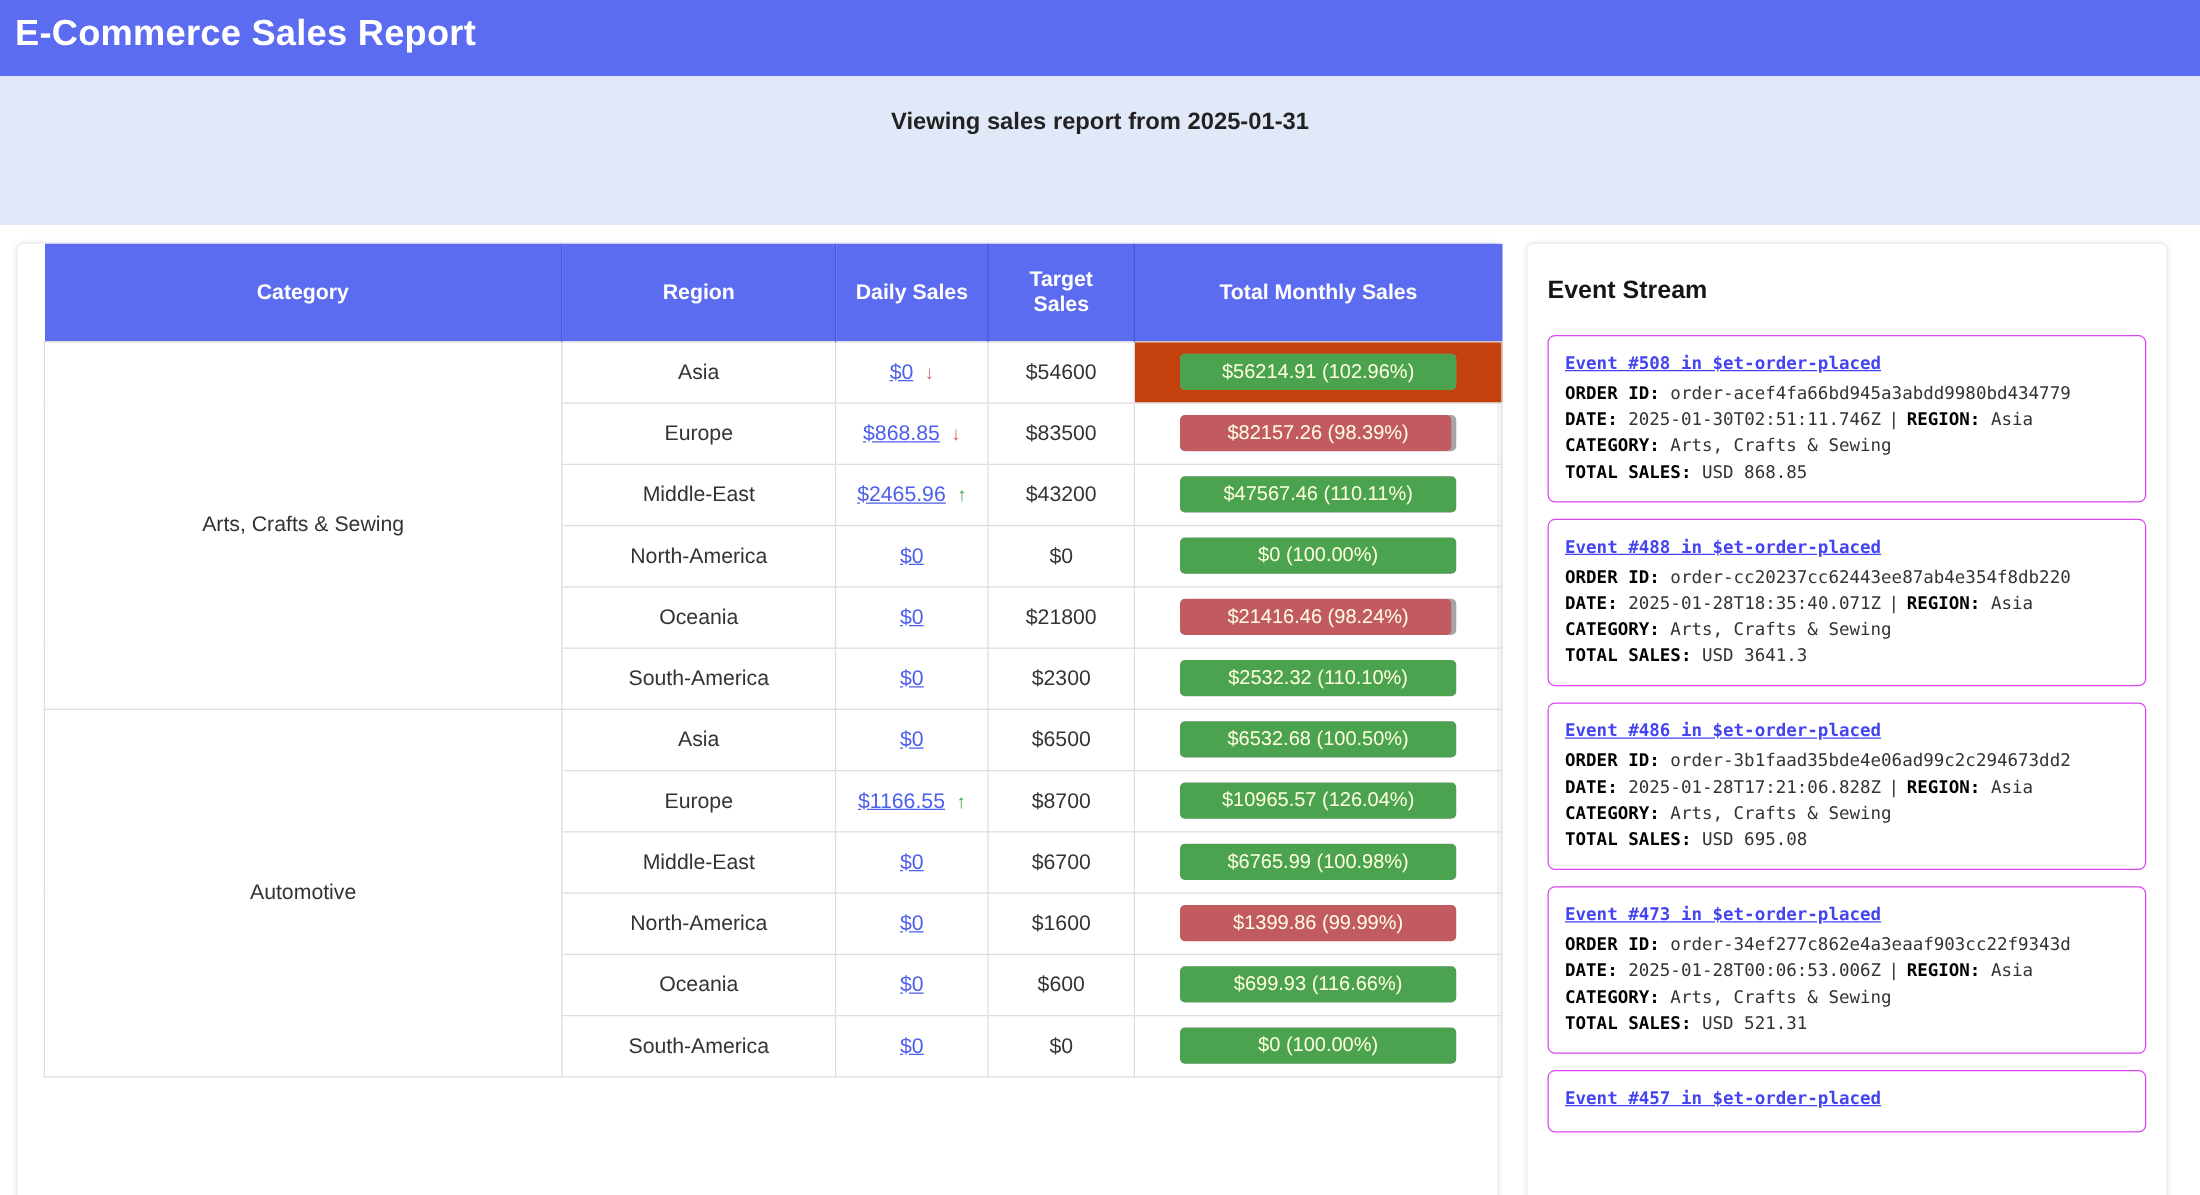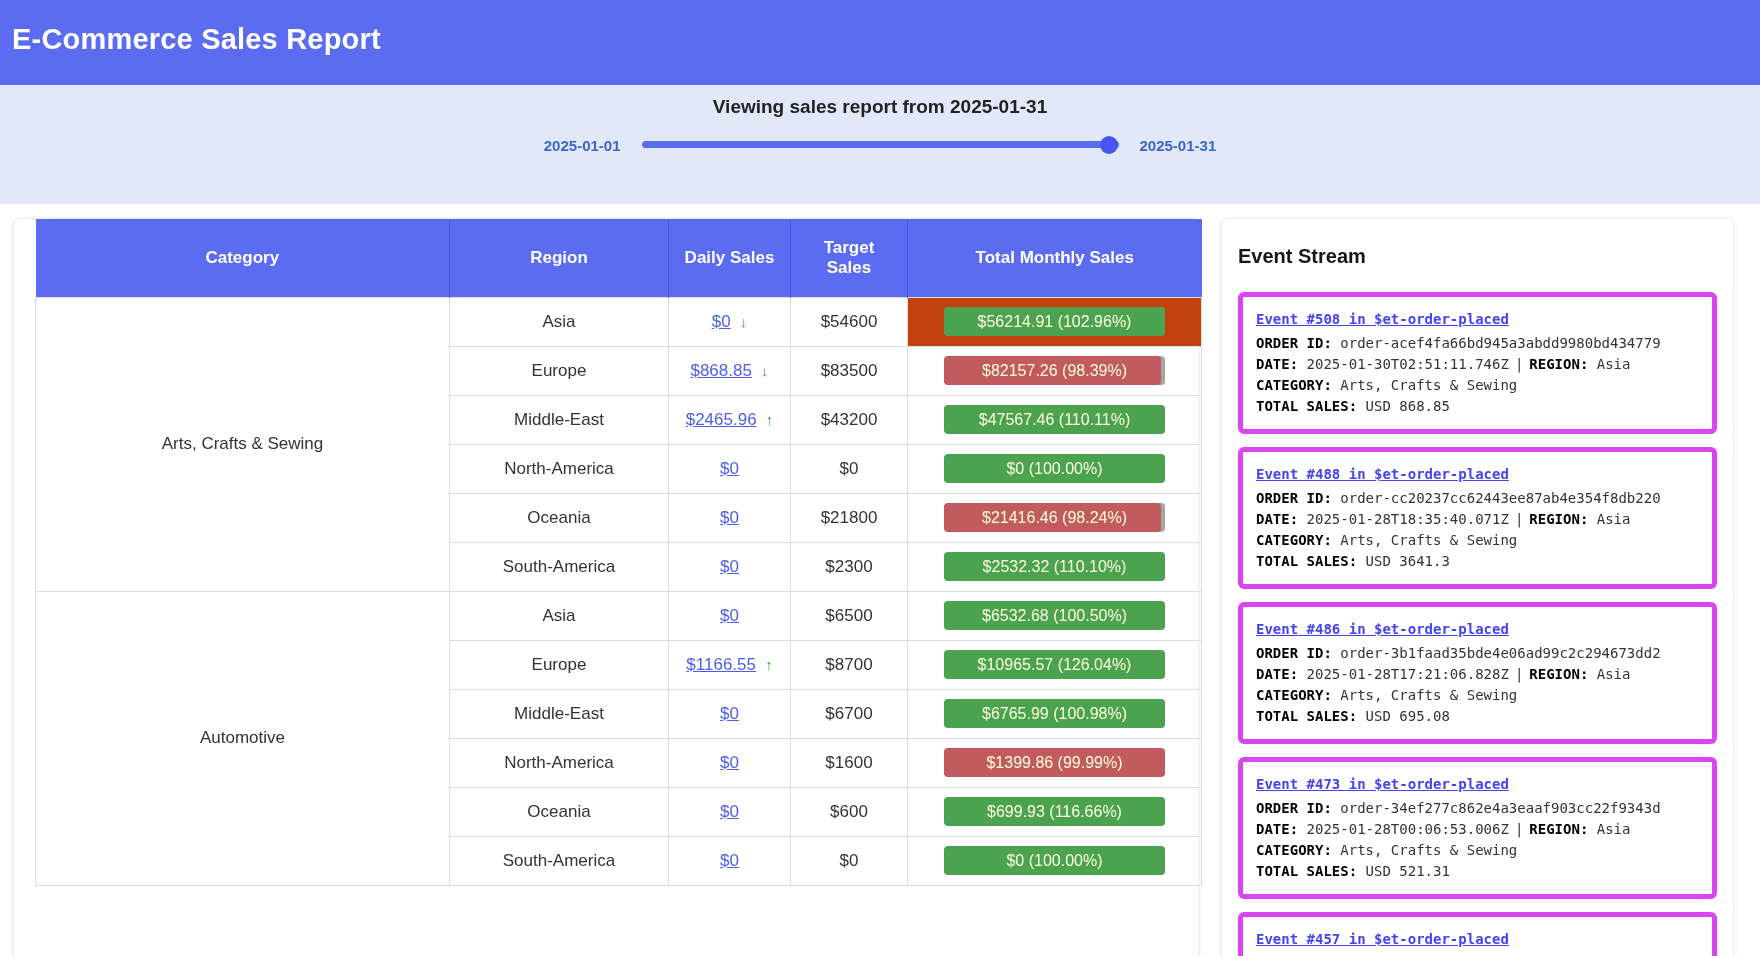--- a/index.html
+++ b/index.html
@@ -4,26 +4,26 @@
 <style>
   * { box-sizing: border-box; }
   html,body { margin:0; padding:0; }
   body {
     width:1760px; height:956px; overflow:hidden;
     font-family:"Liberation Sans", sans-serif;
     background:#ffffff; color:#333;
   }
 
   
-  .topbar { height:85px; background:#5b6cf0; display:flex; align-items:center; }
+  .topbar { height:61px; background:#5b6cf0; display:flex; align-items:center; }
   .topbar h1 { color:#ffffff; font-size:29px; font-weight:bold; margin:0 0 6px 12px; letter-spacing:.2px; }
 
   
   .controls { height:119px; background:#e1e9f8; }
-  .controls-title { text-align:center; padding-top:11px; font-size:19px; font-weight:bold; color:#222; }
+  .controls-title { text-align:center; padding-top:26px; font-size:19px; font-weight:bold; color:#222; }
   .slider-row { display:flex; align-items:center; justify-content:center; margin-top:18px; gap:21px; }
   .slider-label { color:#3e65cb; font-weight:bold; font-size:15px; }
   .slider { position:relative; width:477px; height:18px; cursor:pointer; }
   .slider-track { position:absolute; left:0; right:0; top:5px; height:7px; border-radius:4px; background:#5b6cf0; }
   .slider-thumb { position:absolute; top:0; width:18px; height:18px; border-radius:50%; background:#4557ef; }
 
   
   .content { display:flex; align-items:flex-start; padding:14px 26px 0 13px; gap:22px; }
   .card { background:#fff; border:1px solid #ececf2; border-radius:6px; box-shadow:0 1px 4px rgba(0,0,0,.10); }
   .card h2 { font-size:20px; font-weight:bold; color:#161616; margin:26px 0 24px 0; }
@@ -52,46 +52,38 @@
 
   .progress { width:221px; height:29px; background:#a5a5a5; border-radius:4px; margin:0 auto; position:relative; overflow:hidden; }
   .progress .fill { position:absolute; left:0; top:0; bottom:0; border-radius:4px; }
   .fill.above { background:#4ba24f; }
   .fill.below { background:#c25b60; }
   .plabel { position:absolute; left:0; top:0; right:0; bottom:0; display:flex; align-items:center; justify-content:center;
             color:#ffffe0; font-size:16px; }
 
   
   .event-card {
-    border:5px solid #d946ef; border-radius:6px;
+    border:1px solid #d946ef; border-radius:6px;
     padding:10px 13px 12px 13px; margin-bottom:13px;
     font-family:"DejaVu Sans Mono", monospace; font-size:14px; color:#333;
   }
   .event-title { display:inline-block; color:#4343f0; font-weight:bold; text-decoration:underline; margin:4px 0 6px 0; font-size:14px; }
   .ev-line { line-height:21px; white-space:nowrap; }
   .ev-line b { color:#000; font-weight:bold; }
   .ev-sep { margin:0 6px; color:#333; }
 </style>
 </head>
 <body>
 
 <header class="topbar">
   <h1>E-Commerce Sales Report</h1>
 </header>
 
 <section class="controls">
   <div class="controls-title">Viewing sales report from 2025-01-31</div>
-  <div class="slider-row">
-    <span class="slider-label">2025-01-01</span>
-    <div class="slider">
-      <div class="slider-track"></div>
-      <div class="slider-thumb" id="slider-thumb" style="left: calc(98% - 9px);"></div>
-    </div>
-    <span class="slider-label">2025-01-31</span>
-  </div>
 </section>
 
 <main class="content">
   <section class="card sales-card">
     <table>
       <thead>
           <tr id="sales-head">
             <th class="col-0">Category</th>
             <th class="col-1">Region</th>
             <th class="col-2">Daily Sales</th>

